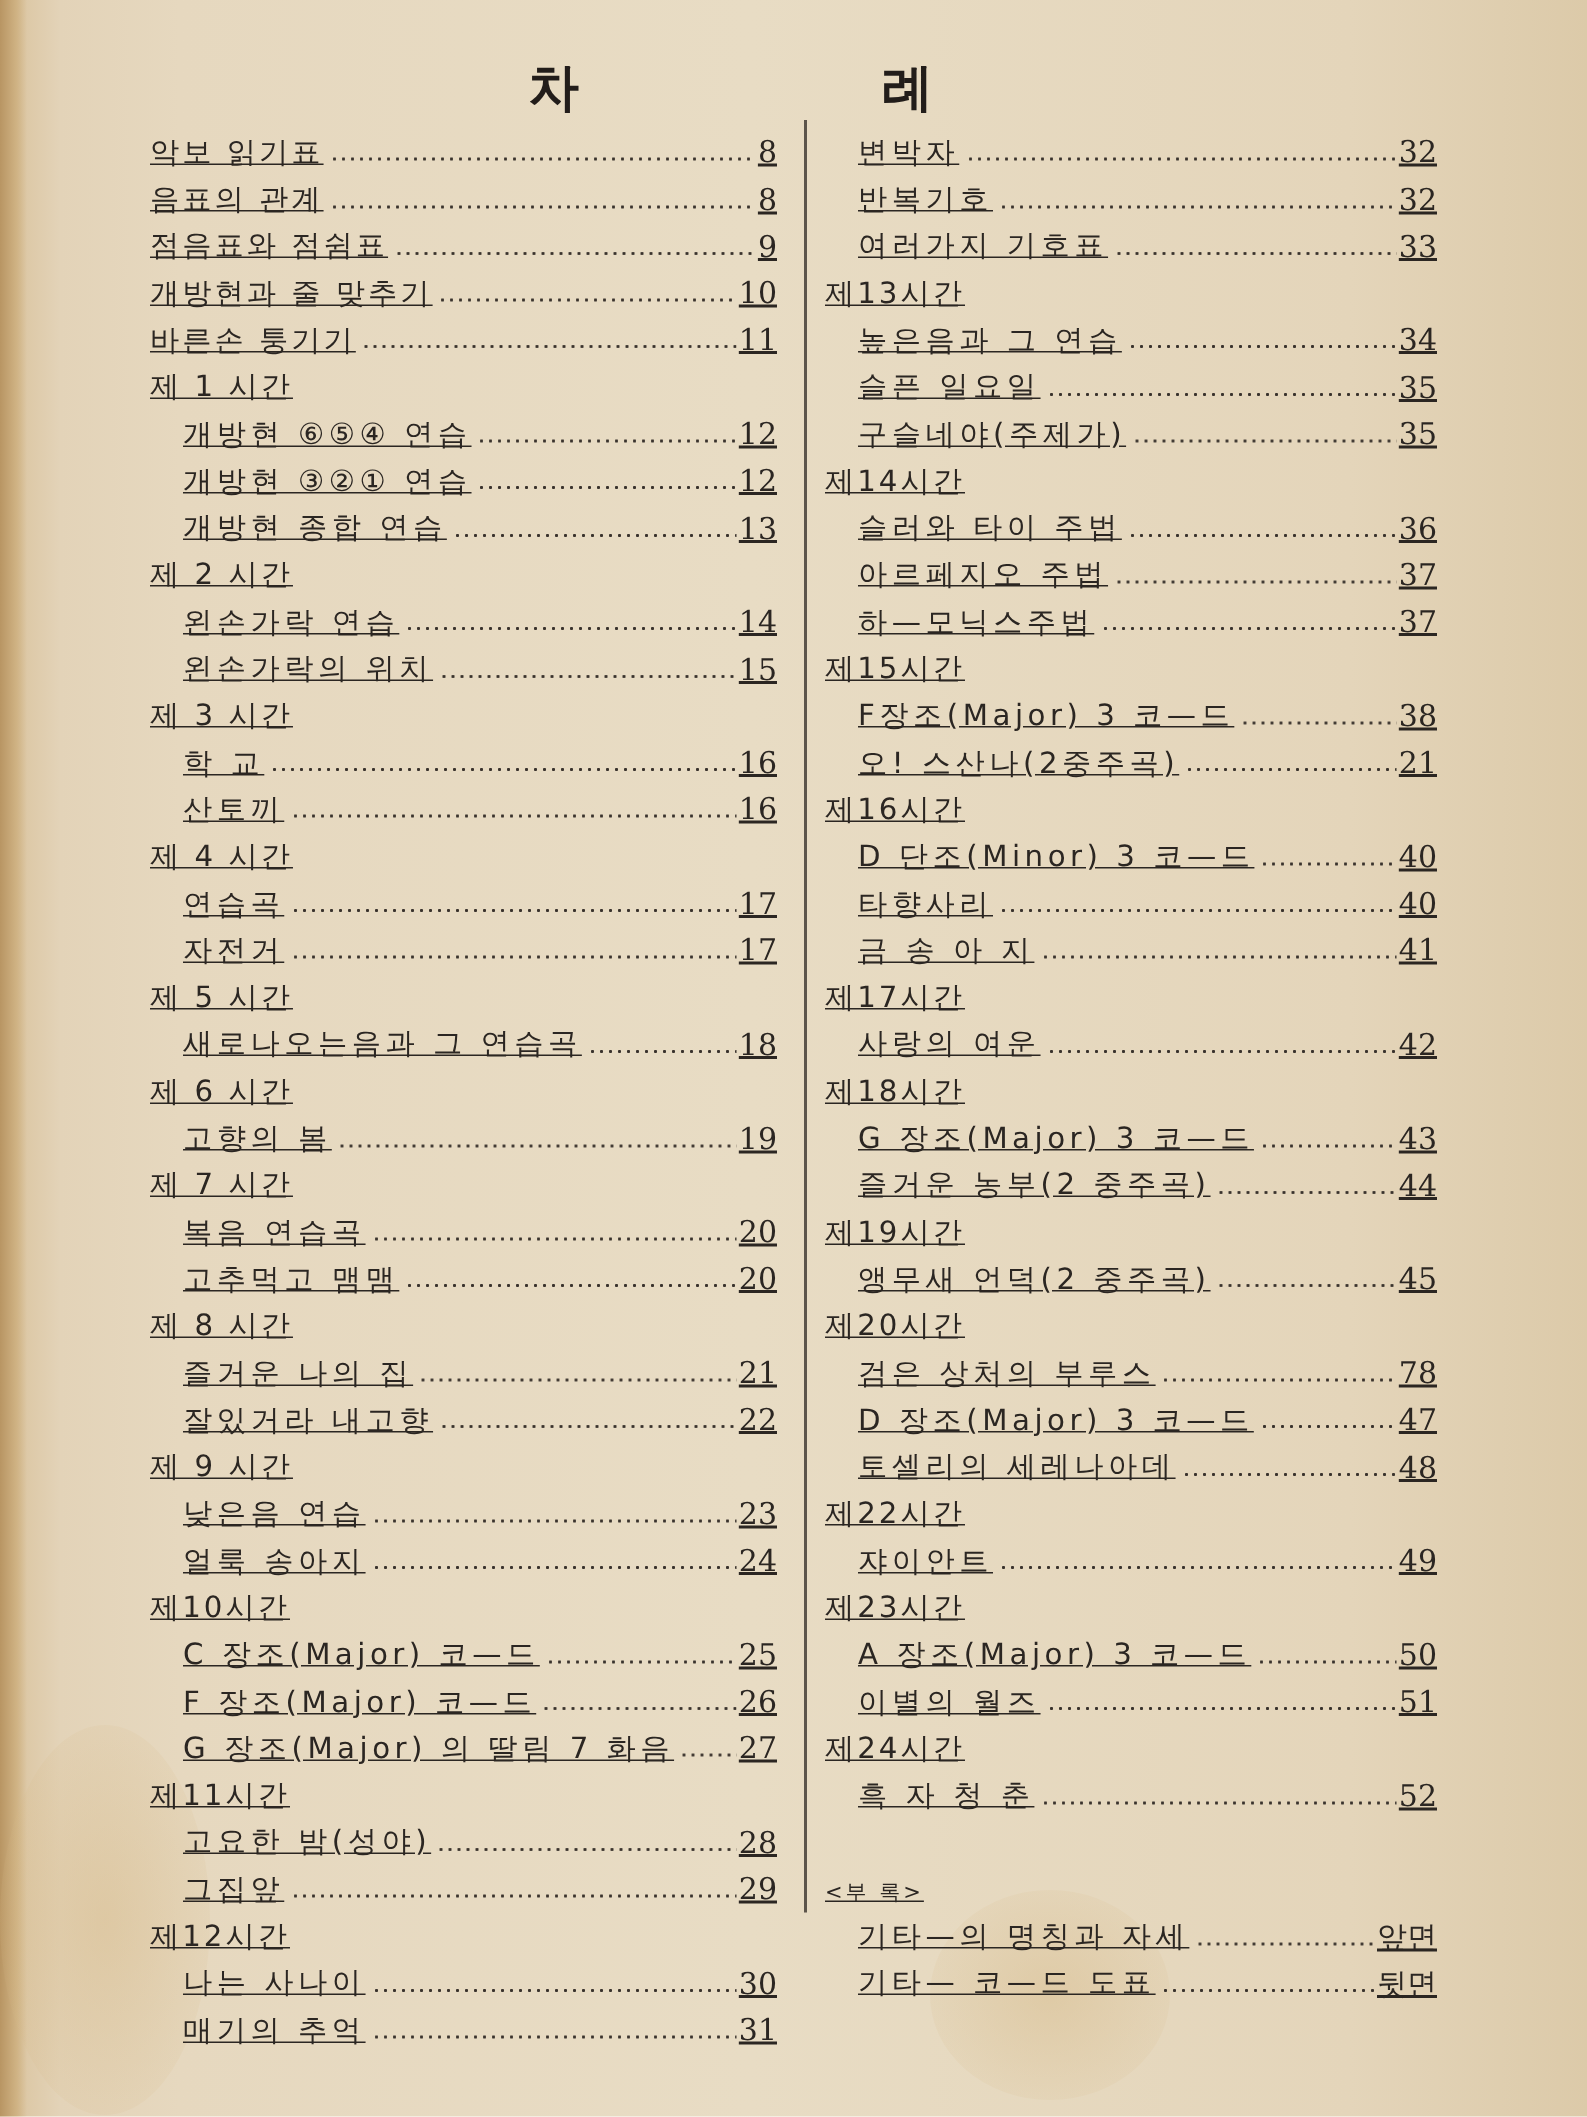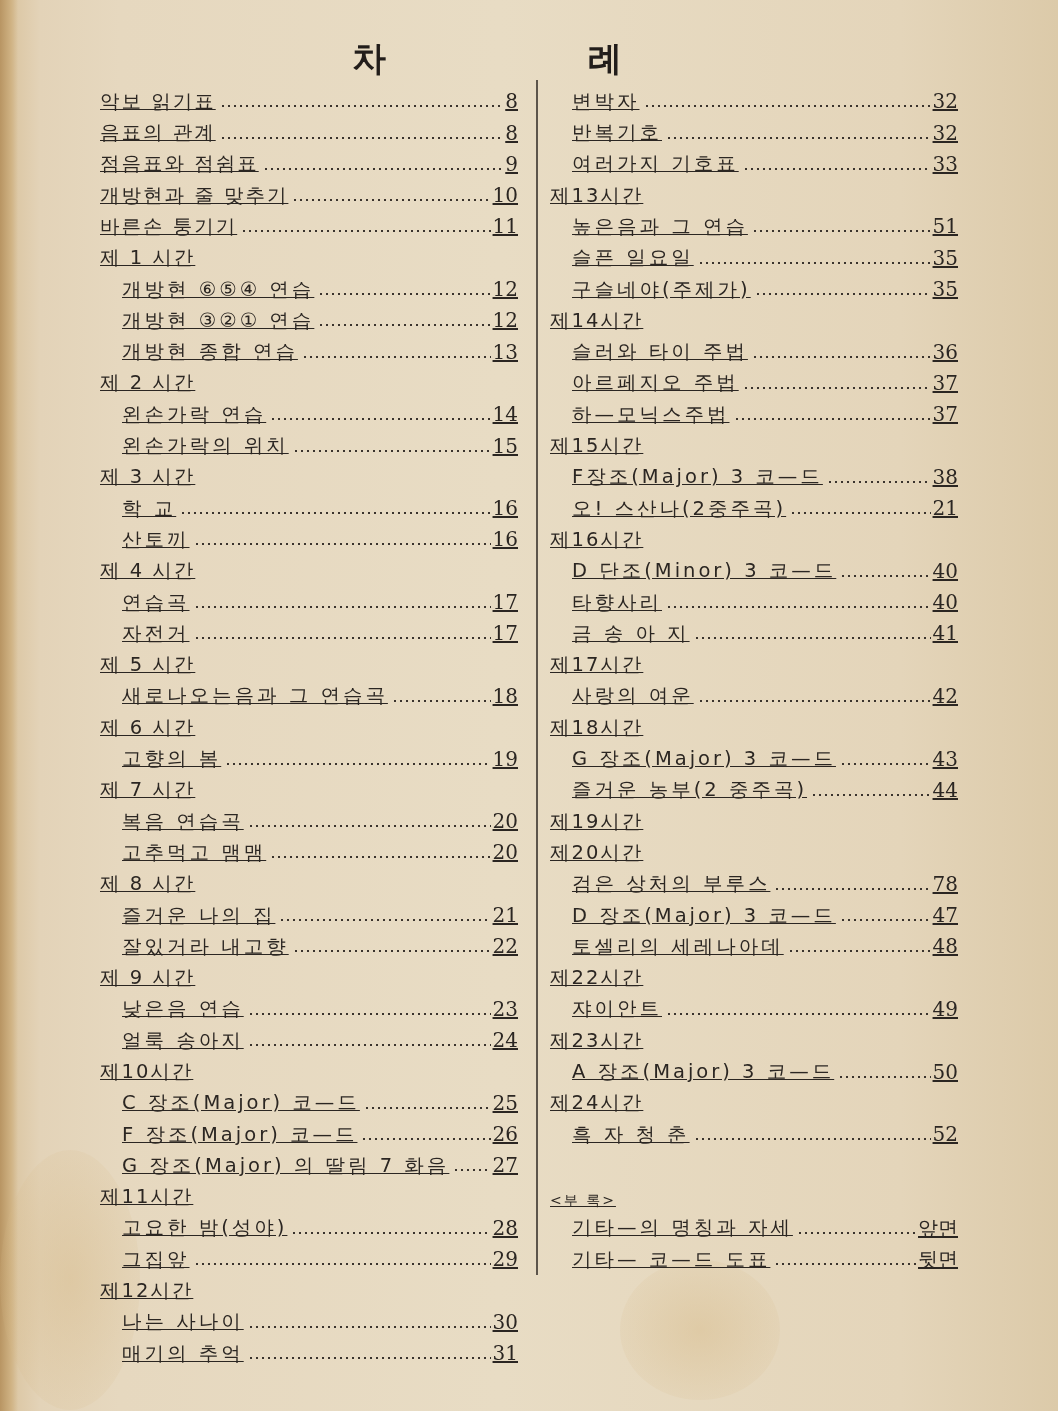--- a/index.html
+++ b/index.html
@@ -255,138 +255,148 @@
       <span class="label">여러가지 기호표</span>
       <span class="leader"></span>
       <span class="page">33</span>
     </div>
     <div class="row section">
       <span class="label">제13시간</span>
     </div>
     <div class="row entry">
       <span class="label">높은음과 그 연습</span>
       <span class="leader"></span>
+      <span class="page">34</span>
+    </div>
+    <div class="row entry">
+      <span class="label">슬픈  일요일</span>
+      <span class="leader"></span>
+      <span class="page">35</span>
+    </div>
+    <div class="row entry">
+      <span class="label">구슬네야(주제가)</span>
+      <span class="leader"></span>
+      <span class="page">35</span>
+    </div>
+    <div class="row section">
+      <span class="label">제14시간</span>
+    </div>
+    <div class="row entry">
+      <span class="label">슬러와 타이 주법</span>
+      <span class="leader"></span>
+      <span class="page">36</span>
+    </div>
+    <div class="row entry">
+      <span class="label">아르페지오 주법</span>
+      <span class="leader"></span>
+      <span class="page">37</span>
+    </div>
+    <div class="row entry">
+      <span class="label">하—모닉스주법</span>
+      <span class="leader"></span>
+      <span class="page">37</span>
+    </div>
+    <div class="row section">
+      <span class="label">제15시간</span>
+    </div>
+    <div class="row entry">
+      <span class="label">F장조(Major) 3 코—드</span>
+      <span class="leader"></span>
+      <span class="page">38</span>
+    </div>
+    <div class="row entry">
+      <span class="label">오! 스산나(2중주곡)</span>
+      <span class="leader"></span>
+      <span class="page">21</span>
+    </div>
+    <div class="row section">
+      <span class="label">제16시간</span>
+    </div>
+    <div class="row entry">
+      <span class="label">D 단조(Minor) 3 코—드</span>
+      <span class="leader"></span>
+      <span class="page">40</span>
+    </div>
+    <div class="row entry">
+      <span class="label">타향사리</span>
+      <span class="leader"></span>
+      <span class="page">40</span>
+    </div>
+    <div class="row entry">
+      <span class="label">금 송  아 지</span>
+      <span class="leader"></span>
+      <span class="page">41</span>
+    </div>
+    <div class="row section">
+      <span class="label">제17시간</span>
+    </div>
+    <div class="row entry">
+      <span class="label">사랑의  여운</span>
+      <span class="leader"></span>
+      <span class="page">42</span>
+    </div>
+    <div class="row section">
+      <span class="label">제18시간</span>
+    </div>
+    <div class="row entry">
+      <span class="label">G 장조(Major) 3 코—드</span>
+      <span class="leader"></span>
+      <span class="page">43</span>
+    </div>
+    <div class="row entry">
+      <span class="label">즐거운 농부(2 중주곡)</span>
+      <span class="leader"></span>
+      <span class="page">44</span>
+    </div>
+    <div class="row section">
+      <span class="label">제19시간</span>
+    </div>
+    <div class="row entry">
+      <span class="label">앵무새 언덕(2 중주곡)</span>
+      <span class="leader"></span>
+      <span class="page">45</span>
+    </div>
+    <div class="row section">
+      <span class="label">제20시간</span>
+    </div>
+    <div class="row entry">
+      <span class="label">검은 상처의 부루스</span>
+      <span class="leader"></span>
+      <span class="page">78</span>
+    </div>
+    <div class="row entry">
+      <span class="label">D 장조(Major) 3 코—드</span>
+      <span class="leader"></span>
+      <span class="page">47</span>
+    </div>
+    <div class="row entry">
+      <span class="label">토셀리의 세레나아데</span>
+      <span class="leader"></span>
+      <span class="page">48</span>
+    </div>
+    <div class="row section">
+      <span class="label">제22시간</span>
+    </div>
+    <div class="row entry">
+      <span class="label">쟈이안트</span>
+      <span class="leader"></span>
+      <span class="page">49</span>
+    </div>
+    <div class="row section">
+      <span class="label">제23시간</span>
+    </div>
+    <div class="row entry">
+      <span class="label">A 장조(Major) 3  코—드</span>
+      <span class="leader"></span>
+      <span class="page">50</span>
+    </div>
+    <div class="row entry">
+      <span class="label">이별의 월즈</span>
+      <span class="leader"></span>
       <span class="page">51</span>
-    </div>
-    <div class="row entry">
-      <span class="label">슬픈  일요일</span>
-      <span class="leader"></span>
-      <span class="page">35</span>
-    </div>
-    <div class="row entry">
-      <span class="label">구슬네야(주제가)</span>
-      <span class="leader"></span>
-      <span class="page">35</span>
-    </div>
-    <div class="row section">
-      <span class="label">제14시간</span>
-    </div>
-    <div class="row entry">
-      <span class="label">슬러와 타이 주법</span>
-      <span class="leader"></span>
-      <span class="page">36</span>
-    </div>
-    <div class="row entry">
-      <span class="label">아르페지오 주법</span>
-      <span class="leader"></span>
-      <span class="page">37</span>
-    </div>
-    <div class="row entry">
-      <span class="label">하—모닉스주법</span>
-      <span class="leader"></span>
-      <span class="page">37</span>
-    </div>
-    <div class="row section">
-      <span class="label">제15시간</span>
-    </div>
-    <div class="row entry">
-      <span class="label">F장조(Major) 3 코—드</span>
-      <span class="leader"></span>
-      <span class="page">38</span>
-    </div>
-    <div class="row entry">
-      <span class="label">오! 스산나(2중주곡)</span>
-      <span class="leader"></span>
-      <span class="page">21</span>
-    </div>
-    <div class="row section">
-      <span class="label">제16시간</span>
-    </div>
-    <div class="row entry">
-      <span class="label">D 단조(Minor) 3 코—드</span>
-      <span class="leader"></span>
-      <span class="page">40</span>
-    </div>
-    <div class="row entry">
-      <span class="label">타향사리</span>
-      <span class="leader"></span>
-      <span class="page">40</span>
-    </div>
-    <div class="row entry">
-      <span class="label">금 송  아 지</span>
-      <span class="leader"></span>
-      <span class="page">41</span>
-    </div>
-    <div class="row section">
-      <span class="label">제17시간</span>
-    </div>
-    <div class="row entry">
-      <span class="label">사랑의  여운</span>
-      <span class="leader"></span>
-      <span class="page">42</span>
-    </div>
-    <div class="row section">
-      <span class="label">제18시간</span>
-    </div>
-    <div class="row entry">
-      <span class="label">G 장조(Major) 3 코—드</span>
-      <span class="leader"></span>
-      <span class="page">43</span>
-    </div>
-    <div class="row entry">
-      <span class="label">즐거운 농부(2 중주곡)</span>
-      <span class="leader"></span>
-      <span class="page">44</span>
-    </div>
-    <div class="row section">
-      <span class="label">제19시간</span>
-    </div>
-    <div class="row section">
-      <span class="label">제20시간</span>
-    </div>
-    <div class="row entry">
-      <span class="label">검은 상처의 부루스</span>
-      <span class="leader"></span>
-      <span class="page">78</span>
-    </div>
-    <div class="row entry">
-      <span class="label">D 장조(Major) 3 코—드</span>
-      <span class="leader"></span>
-      <span class="page">47</span>
-    </div>
-    <div class="row entry">
-      <span class="label">토셀리의 세레나아데</span>
-      <span class="leader"></span>
-      <span class="page">48</span>
-    </div>
-    <div class="row section">
-      <span class="label">제22시간</span>
-    </div>
-    <div class="row entry">
-      <span class="label">쟈이안트</span>
-      <span class="leader"></span>
-      <span class="page">49</span>
-    </div>
-    <div class="row section">
-      <span class="label">제23시간</span>
-    </div>
-    <div class="row entry">
-      <span class="label">A 장조(Major) 3  코—드</span>
-      <span class="leader"></span>
-      <span class="page">50</span>
     </div>
     <div class="row section">
       <span class="label">제24시간</span>
     </div>
     <div class="row entry">
       <span class="label">흑 자  청 춘</span>
       <span class="leader"></span>
       <span class="page">52</span>
     </div>
     <div class="spacer"></div>

